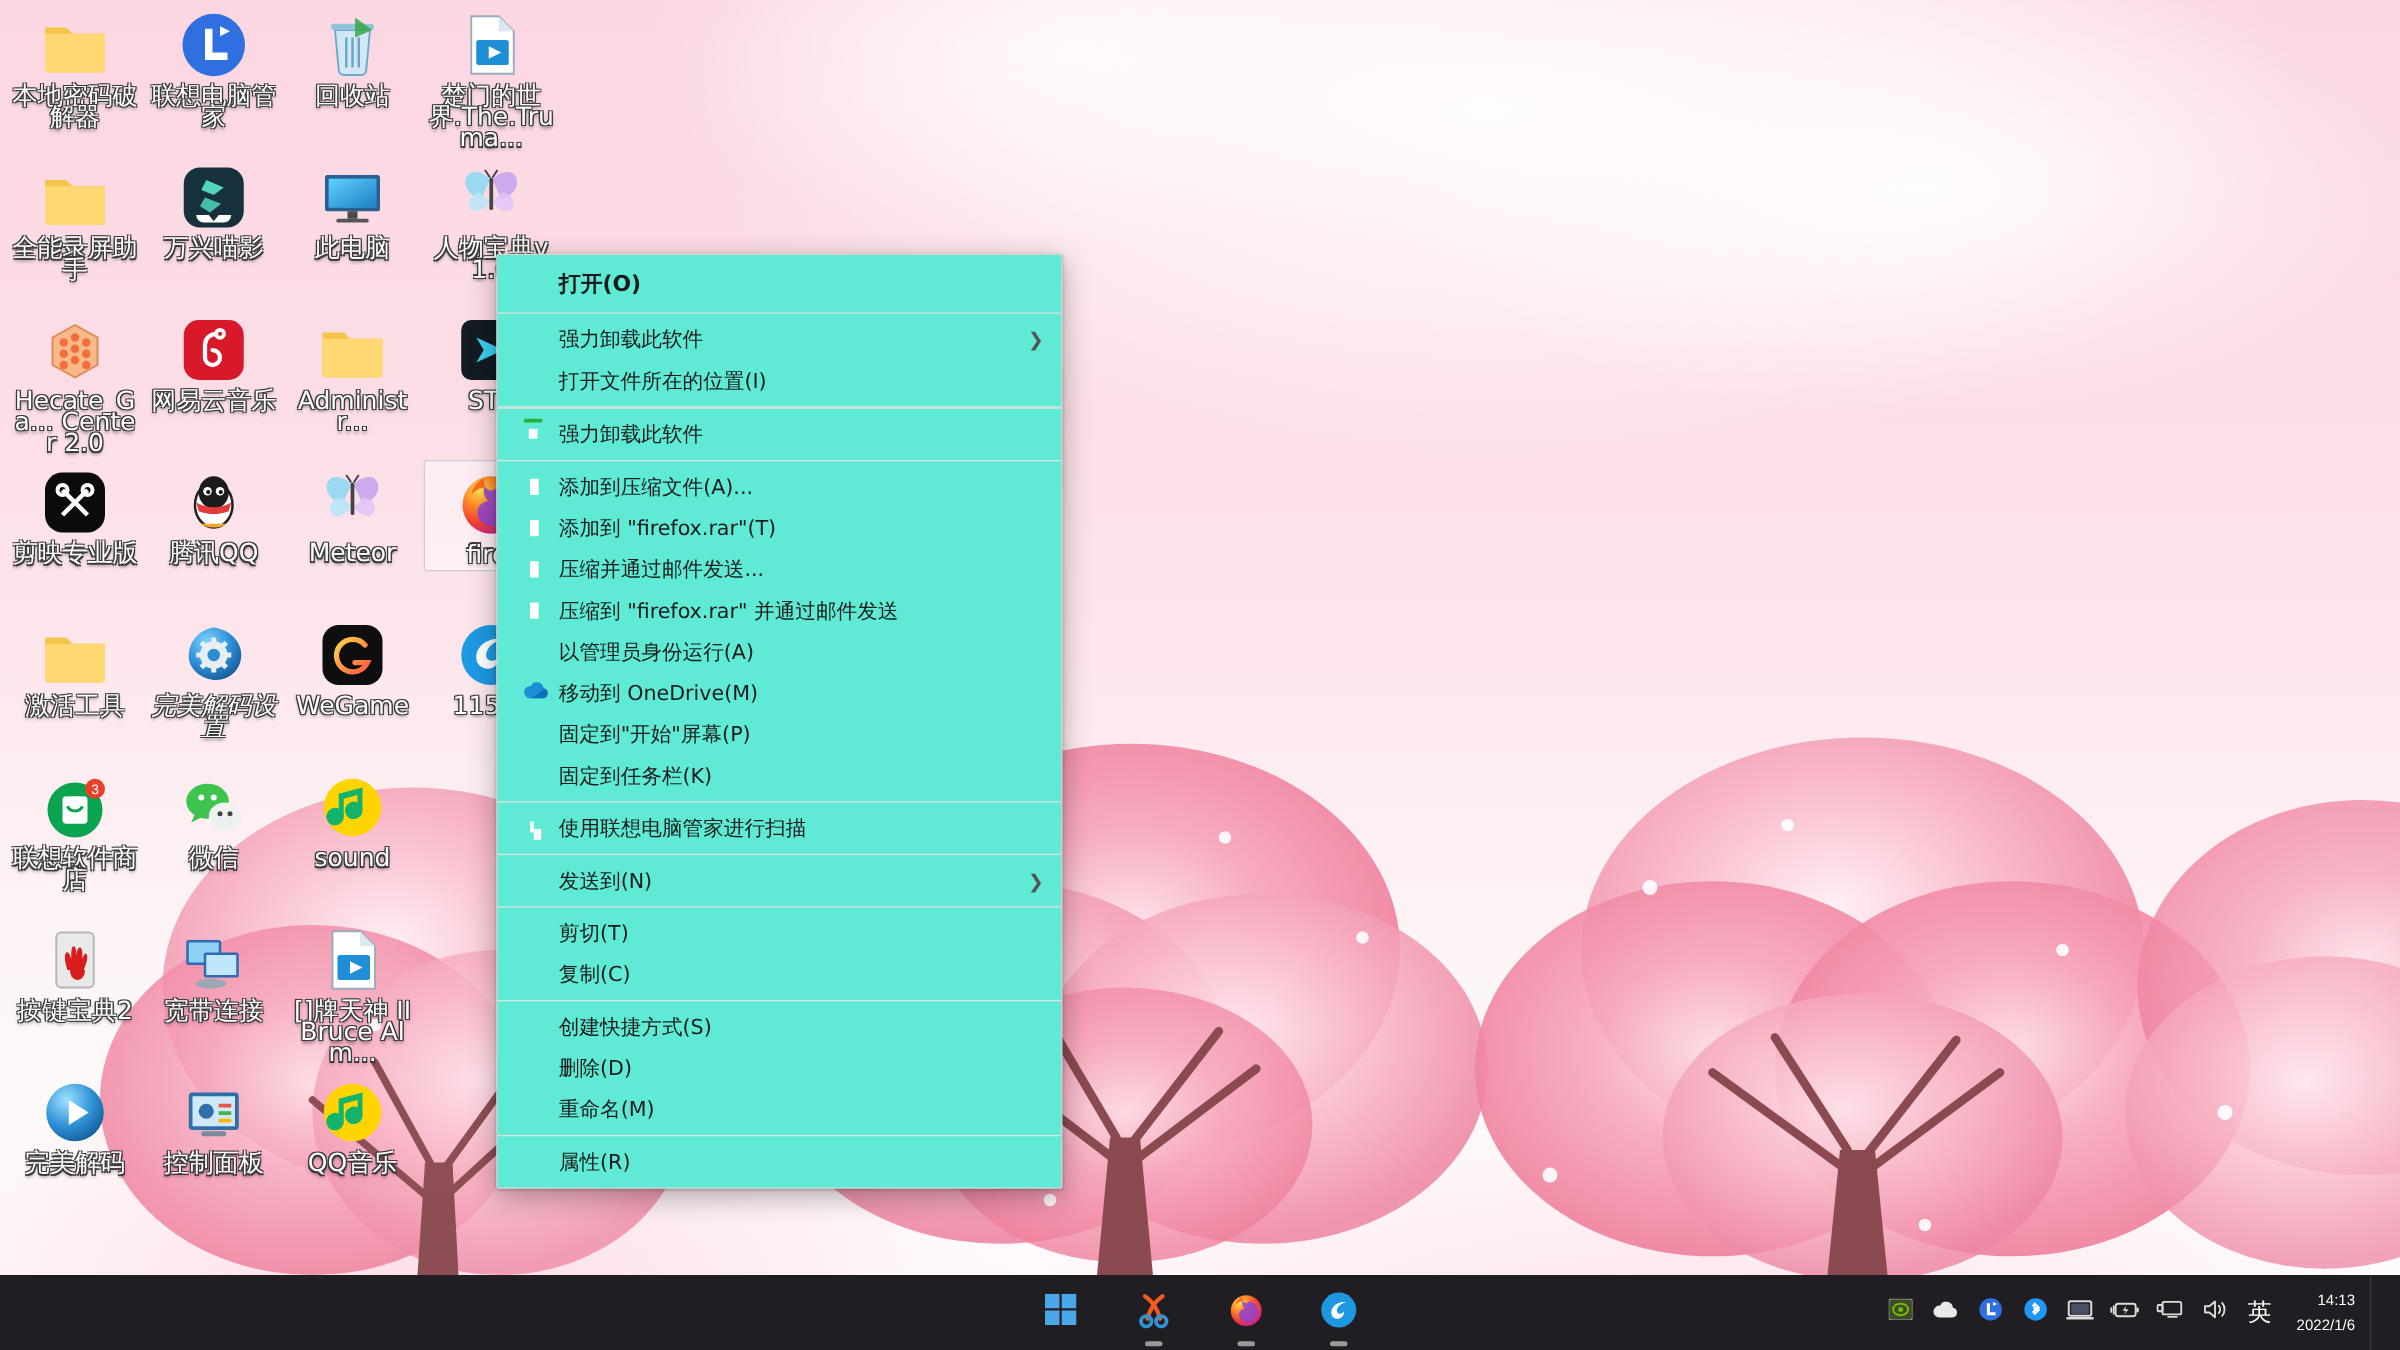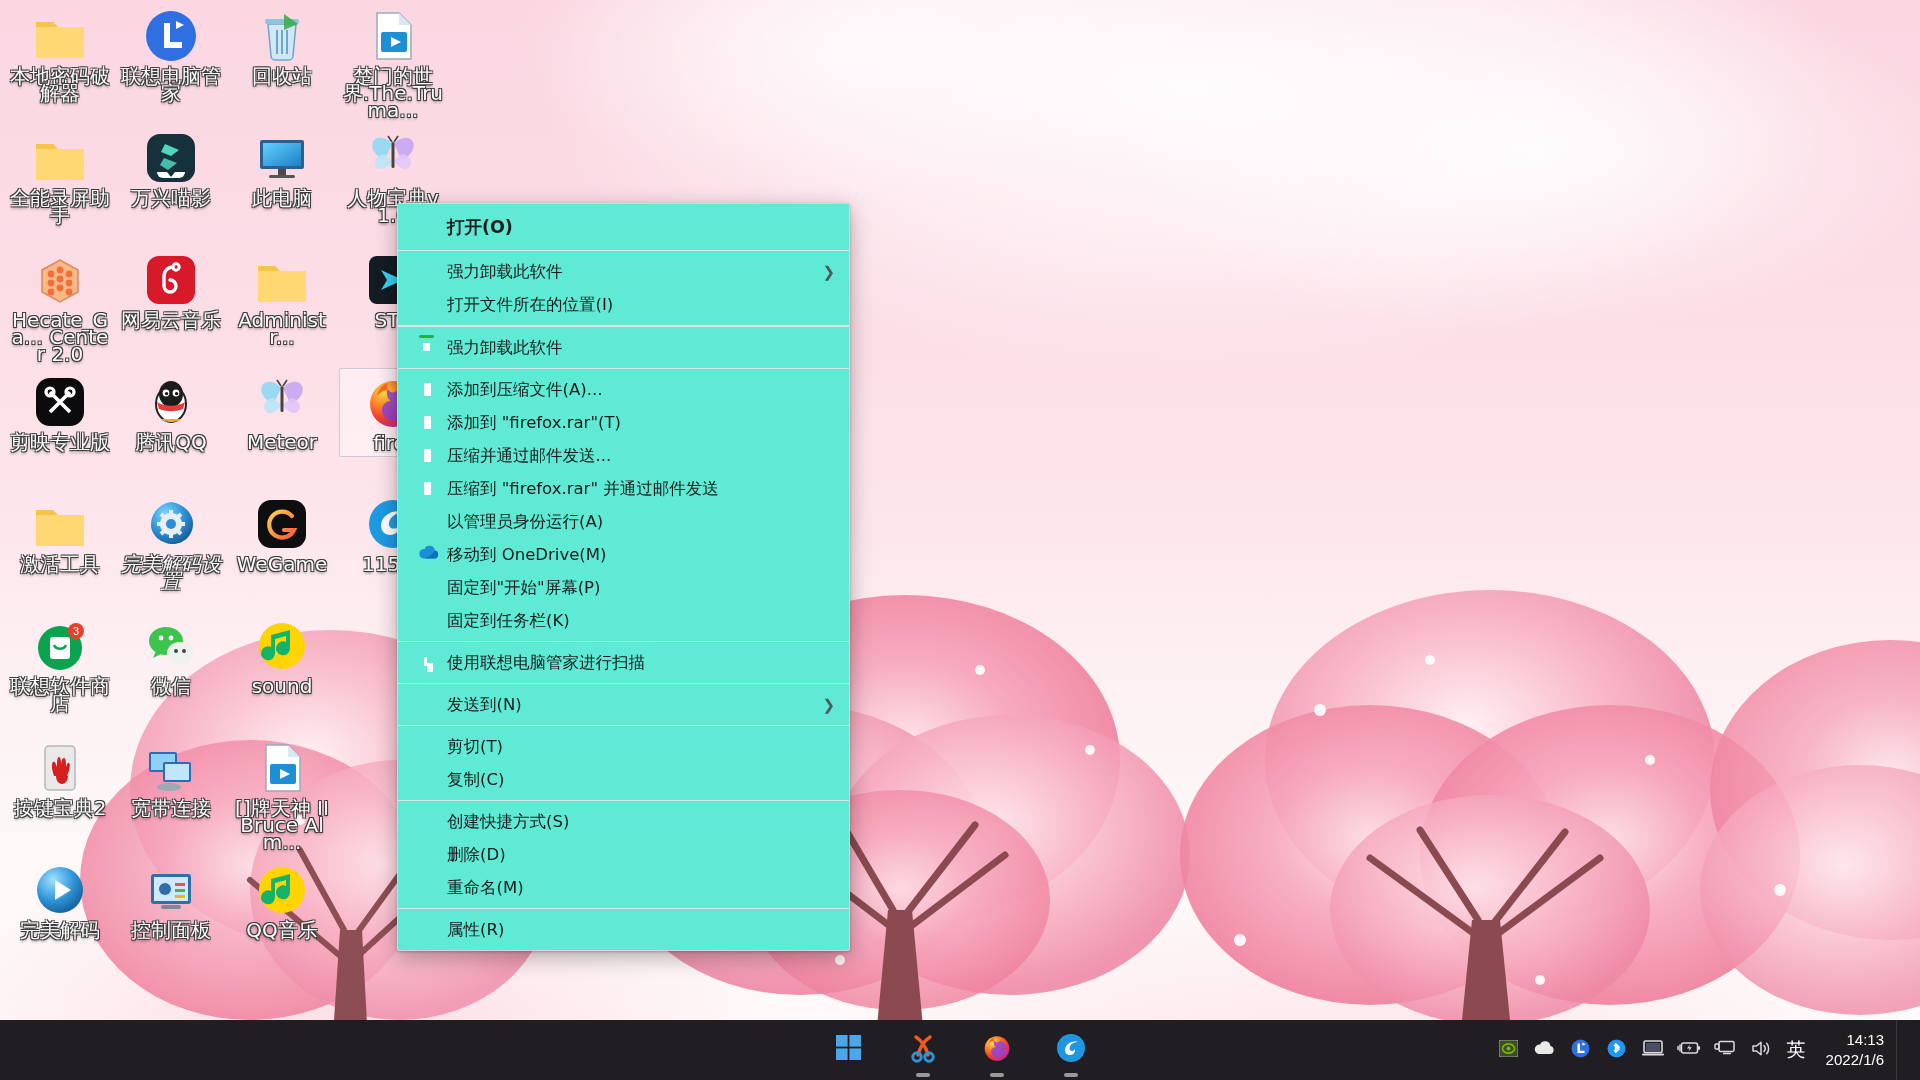--- a/index.html
+++ b/index.html
@@ -168,21 +168,21 @@
   }
   #tb-tray {
     position:absolute; right:14px; top:0; height:60px;
     display:flex; align-items:center; gap:0px;
   }
   .tray-ico {
     width:36px;height:60px;display:flex;align-items:center;justify-content:center;
     position:relative;
   }
   #tb-clock {
-    text-align:right; line-height:20px; font-size:15px;
+    text-align:right; line-height:20px; font-size:12px;
     padding: 0 6px 0 12px; color:#fff;
     font-family: "Liberation Sans", sans-serif;
   }
   #tb-clock div { white-space: nowrap; }
   #tb-ime {
     font-family:"DejaVu Sans", sans-serif; font-size:19px; color:#fff;
     padding: 0 8px; height:60px; display:flex;align-items:center;
   }
   #tb-showdesk { width:10px;height:60px; margin-left:6px; border-left:1px solid #3a3a3a; }
 </style>

